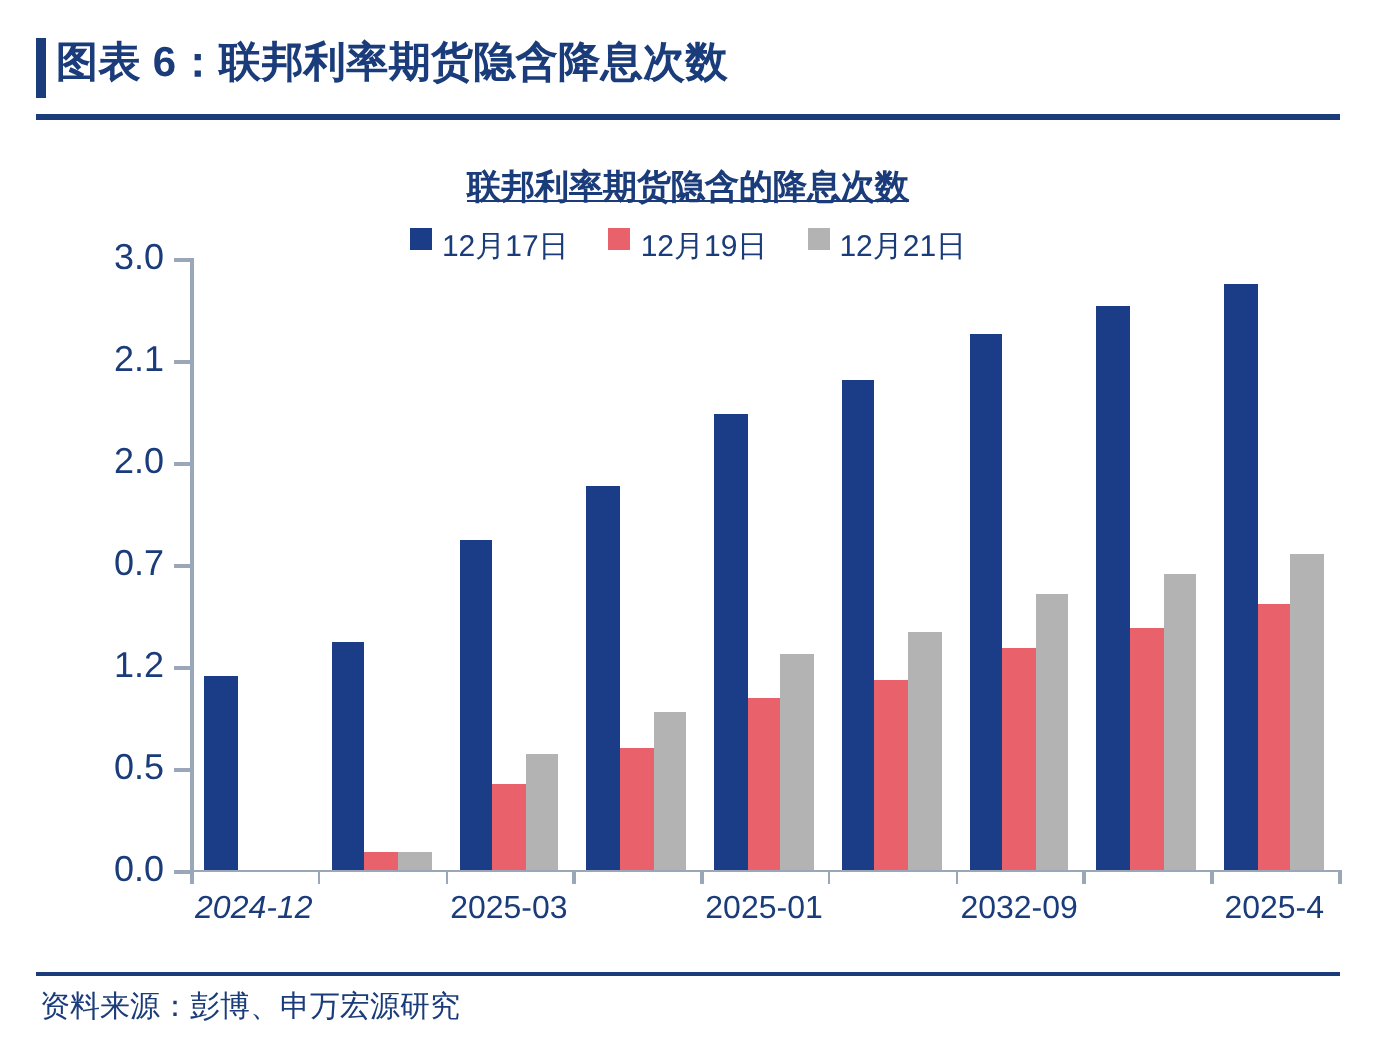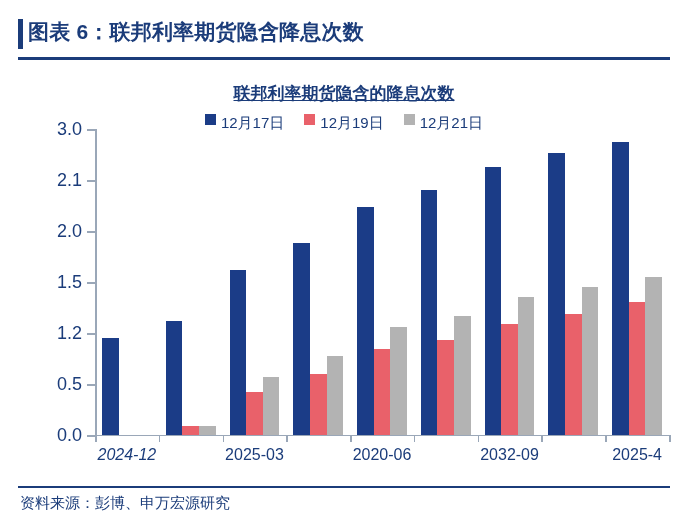--- a/index.html
+++ b/index.html
@@ -222,21 +222,21 @@
     <div class="y-tick" style="top: 384px;"></div>
     <div class="y-label-wrap" style="top: 384px;">
       <div class="y-tick-label">0.5</div>
     </div>
     <div class="y-tick" style="top: 333px;"></div>
     <div class="y-label-wrap" style="top: 333px;">
       <div class="y-tick-label">1.2</div>
     </div>
     <div class="y-tick" style="top: 282px;"></div>
     <div class="y-label-wrap" style="top: 282px;">
-      <div class="y-tick-label">1.5</div>
+      <div class="y-tick-label">0.7</div>
     </div>
     <div class="y-tick" style="top: 231px;"></div>
     <div class="y-label-wrap" style="top: 231px;">
       <div class="y-tick-label">2.0</div>
     </div>
     <div class="y-tick" style="top: 180px;"></div>
     <div class="y-label-wrap" style="top: 180px;">
       <div class="y-tick-label">2.1</div>
     </div>
     <div class="y-tick" style="top: 129px;"></div>
@@ -248,21 +248,21 @@
     <div class="x-tick" style="left: 222.556px;"></div>
     <div class="x-tick" style="left: 286.333px;"></div>
     <div class="x-tick" style="left: 350.111px;"></div>
     <div class="x-tick" style="left: 413.889px;"></div>
     <div class="x-tick" style="left: 477.667px;"></div>
     <div class="x-tick" style="left: 541.444px;"></div>
     <div class="x-tick" style="left: 605.222px;"></div>
     <div class="x-tick" style="left: 669px;"></div>
     <div class="x-tick-label" style="left: 126.889px; font-style: italic;">2024-12</div>
     <div class="x-tick-label" style="left: 254.444px;">2025-03</div>
-    <div class="x-tick-label" style="left: 382px;">2020-06</div>
+    <div class="x-tick-label" style="left: 382px;">2025-01</div>
     <div class="x-tick-label" style="left: 509.556px;">2032-09</div>
     <div class="x-tick-label" style="left: 637.111px;">2025-4</div>
     <div class="bar-group" style="left: 102.016px; width: 49.7467px;">
       <div class="bars-inner">
         <div class="bar" title="12月17日 2024-12: 0.95" style="left: 0px; width: 16.5822px; height: 96.9px; background: rgb(27, 60, 135);"></div>
       </div>
     </div>
     <div class="bar-group" style="left: 165.793px; width: 49.7467px;">
       <div class="bars-inner">
         <div class="bar" title="12月17日 2025-01: 1.12" style="left: 0px; width: 16.5822px; height: 114.24px; background: rgb(27, 60, 135);"></div>

